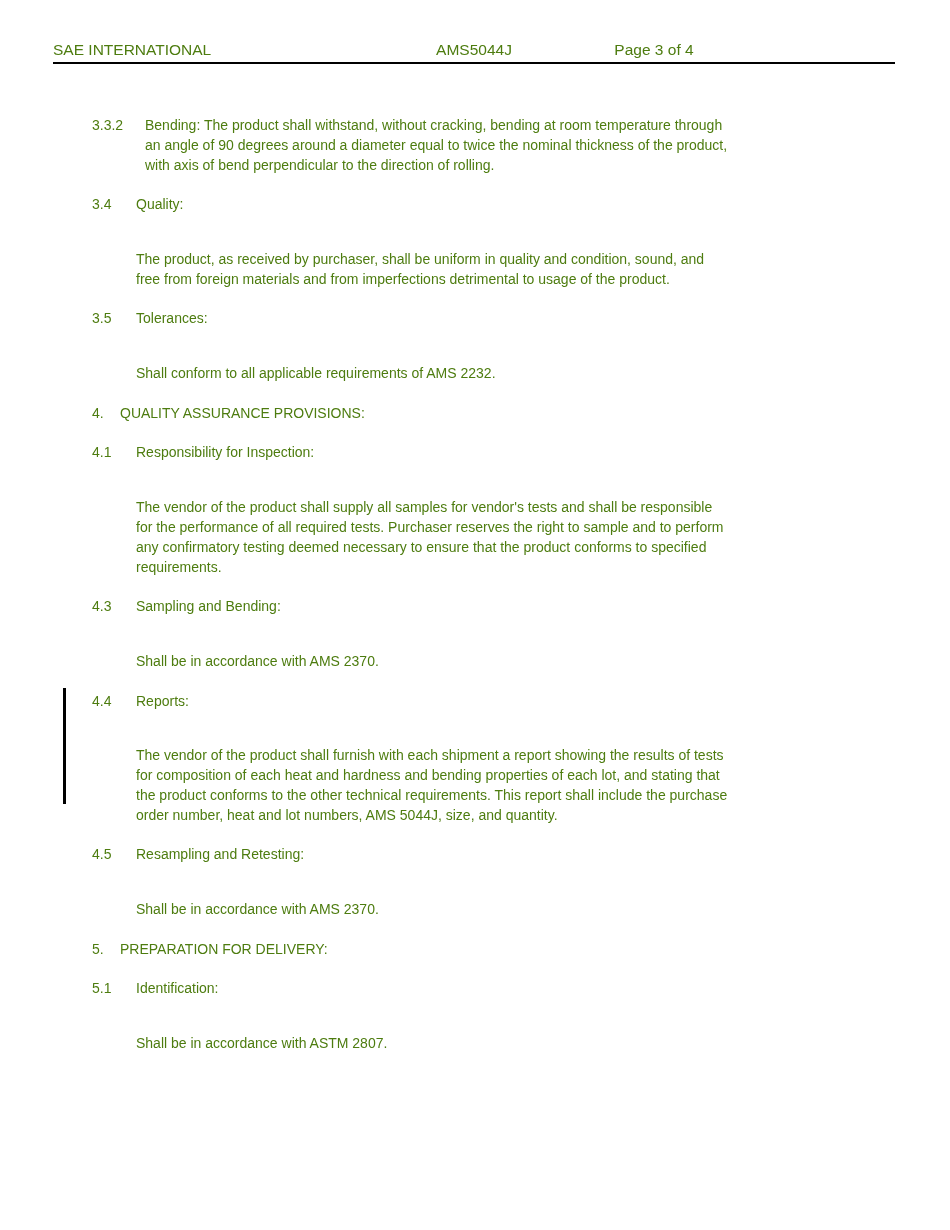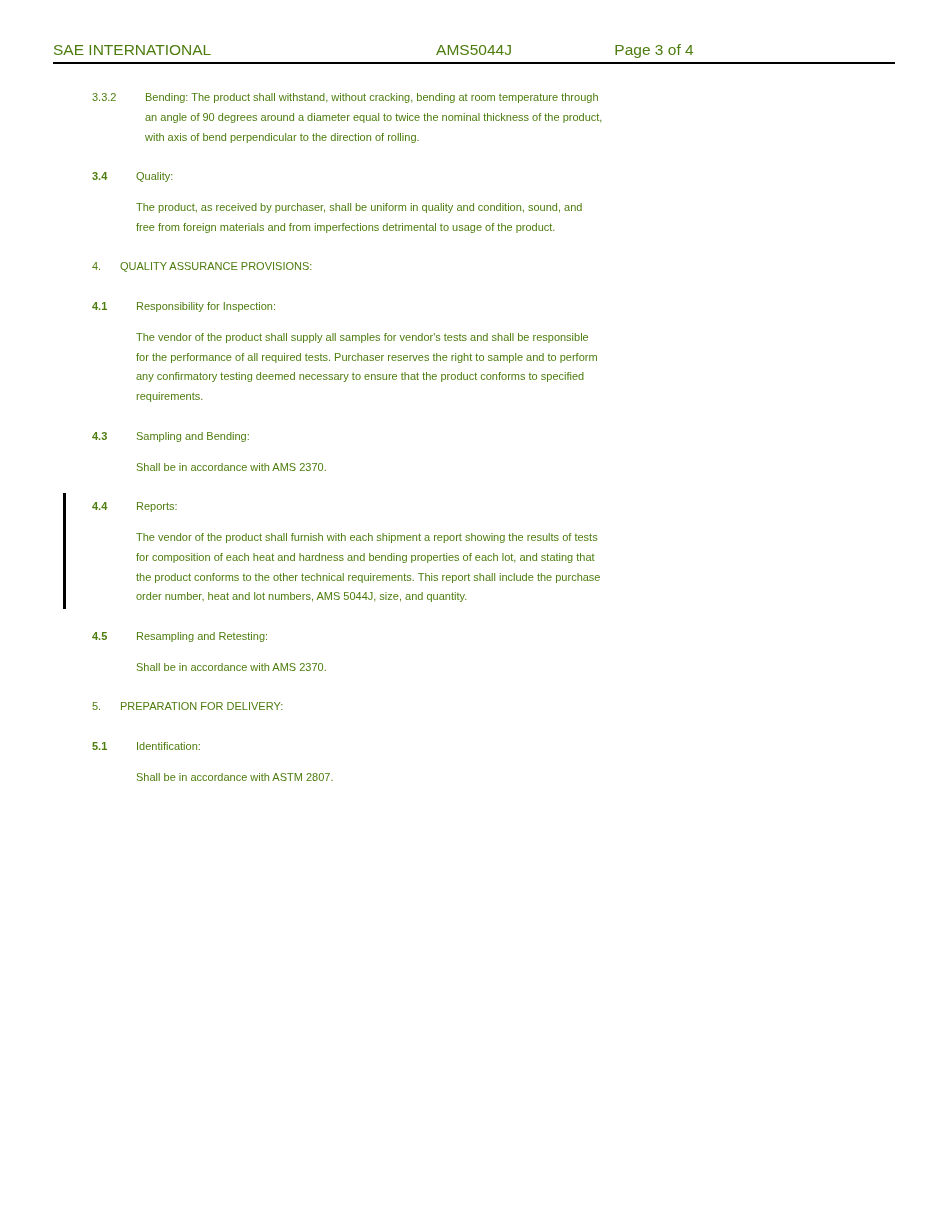--- a/index.html
+++ b/index.html
@@ -29,37 +29,37 @@
     line-height: 20px;
     padding-bottom: 2px;
     border-bottom: 2px solid #000000;
   }
   .doc-header .h-left   { flex: 1; text-align: left; }
   .doc-header .h-center { flex: 1; text-align: center; }
   .doc-header .h-right  { flex: 1; text-align: left; }
   
   .content {
     position: absolute;
-    top: 88px;
+    top: 116px;
     left: 92px;
     width: 790px;
-    font-size: 11px;
+    font-size: 14px;
     line-height: 19.8px;
   }
   .block { margin-top: 19.8px; position: relative; }
   .block:first-child { margin-top: 0; }
   .row { display: flex; }
   .num { flex: 0 0 auto; white-space: pre; }
   .n332 { width: 53px; }
-  .nsub { width: 44px; font-weight: bold; }
+  .nsub { width: 44px; }
   .ntop { width: 28px; }
   .htext { white-space: pre; }
   .body-text {
     margin-left: 44px;
-    margin-top: 11px;
+    margin-top: 35px;
     white-space: pre;
   }
   .text332 { white-space: pre; }
   
   .change-bar {
     position: absolute;
     left: -29px;
     top: -4px;
     width: 3px;
     height: 116px;
@@ -90,20 +90,27 @@
 
     <div class="block">
       <div class="row">
         <span class="num nsub">3.4</span>
         <span class="htext">Quality:</span>
       </div>
       <div class="body-text">The product, as received by purchaser, shall be uniform in quality and condition, sound, and
 free from foreign materials and from imperfections detrimental to usage of the product.</div>
     </div>
 
+    <div class="block">
+      <div class="row">
+        <span class="num nsub">3.5</span>
+        <span class="htext">Tolerances:</span>
+      </div>
+      <div class="body-text">Shall conform to all applicable requirements of AMS 2232.</div>
+    </div>
 
     <div class="block">
       <div class="row">
         <span class="num ntop">4.</span>
         <span class="htext">QUALITY ASSURANCE PROVISIONS:</span>
       </div>
     </div>
 
     <div class="block">
       <div class="row">

